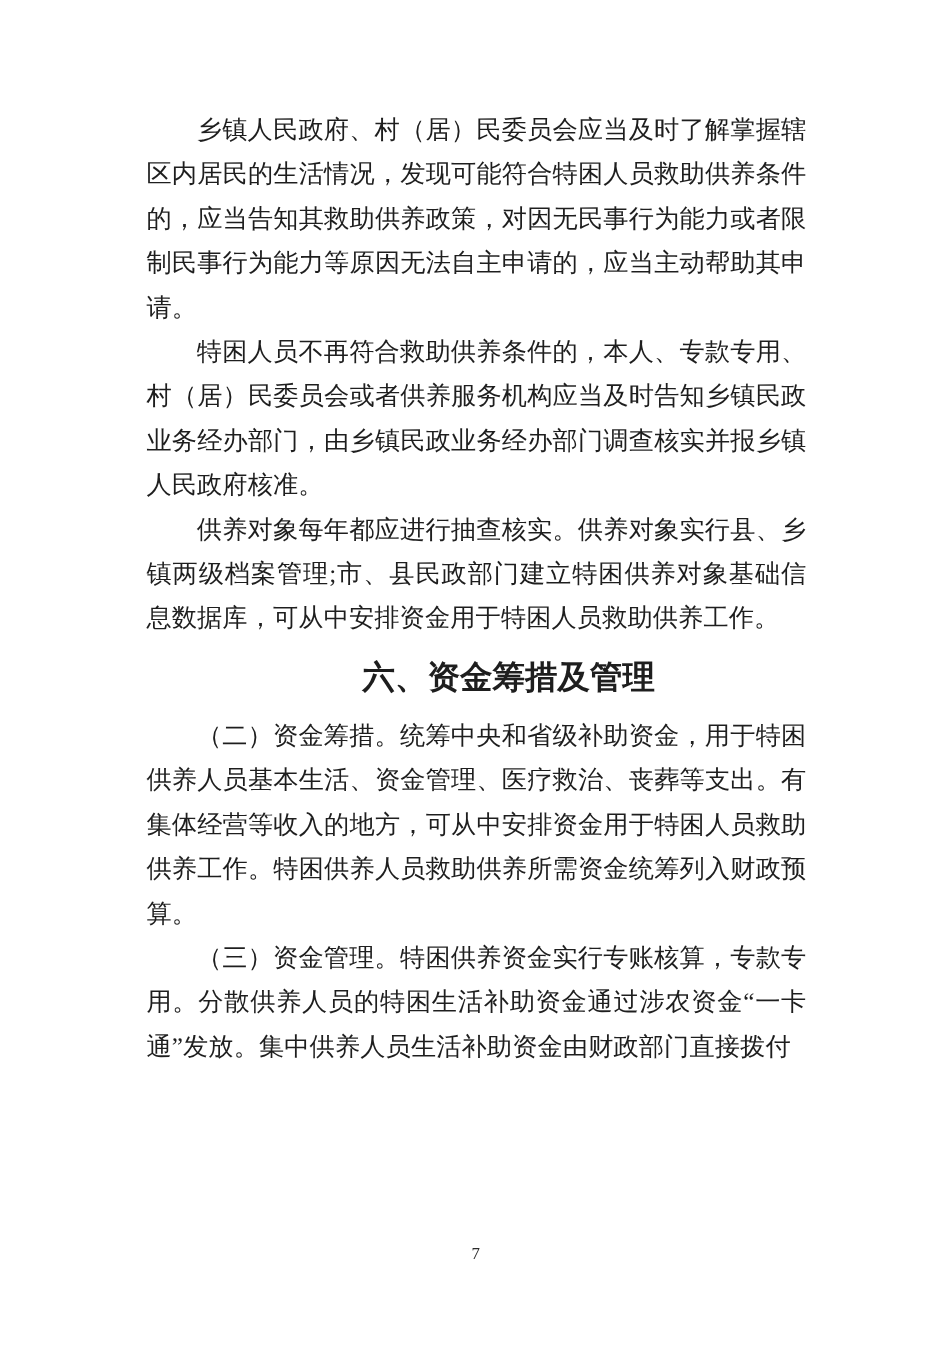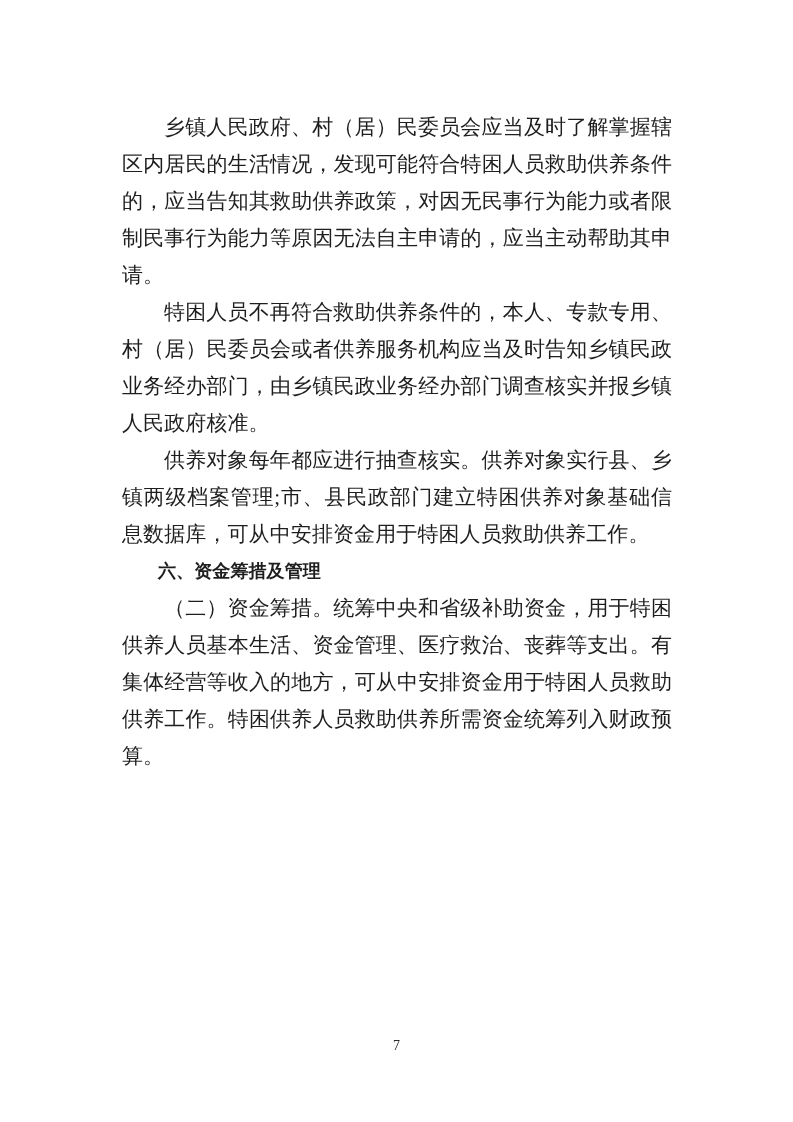--- a/index.html
+++ b/index.html
@@ -12,42 +12,42 @@
     width: 793px;
     height: 1122px;
     background: #ffffff;
     overflow: hidden;
     font-family: "Liberation Serif", "DejaVu Serif", serif;
     color: #1e1e1e;
   }
   .content {
     position: absolute;
     left: 122px;
-    top: 109px;
+    top: 90px;
     width: 550px;
   }
   .para {
     margin: 0;
     padding: 0;
     font-size: 21px;
     line-height: 37px;
     text-align: justify;
     text-indent: 2em;
     font-weight: normal;
     letter-spacing: 0.1px;
     word-break: break-all;
   }
   .heading {
-    margin: 0;
+    margin: 12px;
     padding: 0;
-    font-size: 18px;
+    font-size: 27px;
     line-height: 37px;
     text-indent: 2em;
     font-weight: bold;
-    text-align: left;
+    text-align: center;
     letter-spacing: 0.1px;
   }
   .footer {
     position: absolute;
     left: 0;
     top: 1036px;
     width: 793px;
     text-align: center;
   }
   .page-number {
@@ -60,18 +60,19 @@
 </head>
 <body>
 
 <div class="page">
   <div class="content">
     <p class="para">乡镇人民政府、村（居）民委员会应当及时了解掌握辖区内居民的生活情况，发现可能符合特困人员救助供养条件的，应当告知其救助供养政策，对因无民事行为能力或者限制民事行为能力等原因无法自主申请的，应当主动帮助其申请。</p>
     <p class="para">特困人员不再符合救助供养条件的，本人、专款专用、村（居）民委员会或者供养服务机构应当及时告知乡镇民政业务经办部门，由乡镇民政业务经办部门调查核实并报乡镇人民政府核准。</p>
     <p class="para">供养对象每年都应进行抽查核实。供养对象实行县、乡镇两级档案管理;市、县民政部门建立特困供养对象基础信息数据库，可从中安排资金用于特困人员救助供养工作。</p>
     <h2 class="heading">六、资金筹措及管理</h2>
     <p class="para">（二）资金筹措。统筹中央和省级补助资金，用于特困供养人员基本生活、资金管理、医疗救治、丧葬等支出。有集体经营等收入的地方，可从中安排资金用于特困人员救助供养工作。特困供养人员救助供养所需资金统筹列入财政预算。</p>
+    <p class="para">（三）资金管理。特困供养资金实行专账核算，专款专用。分散供养人员的特困生活补助资金通过涉农资金“一卡通”发放。集中供养人员生活补助资金由财政部门直接拨付</p>
   </div>
 
   <div class="footer">
     <span class="page-number">7</span>
   </div>
 </div>
 
 </body></html>

